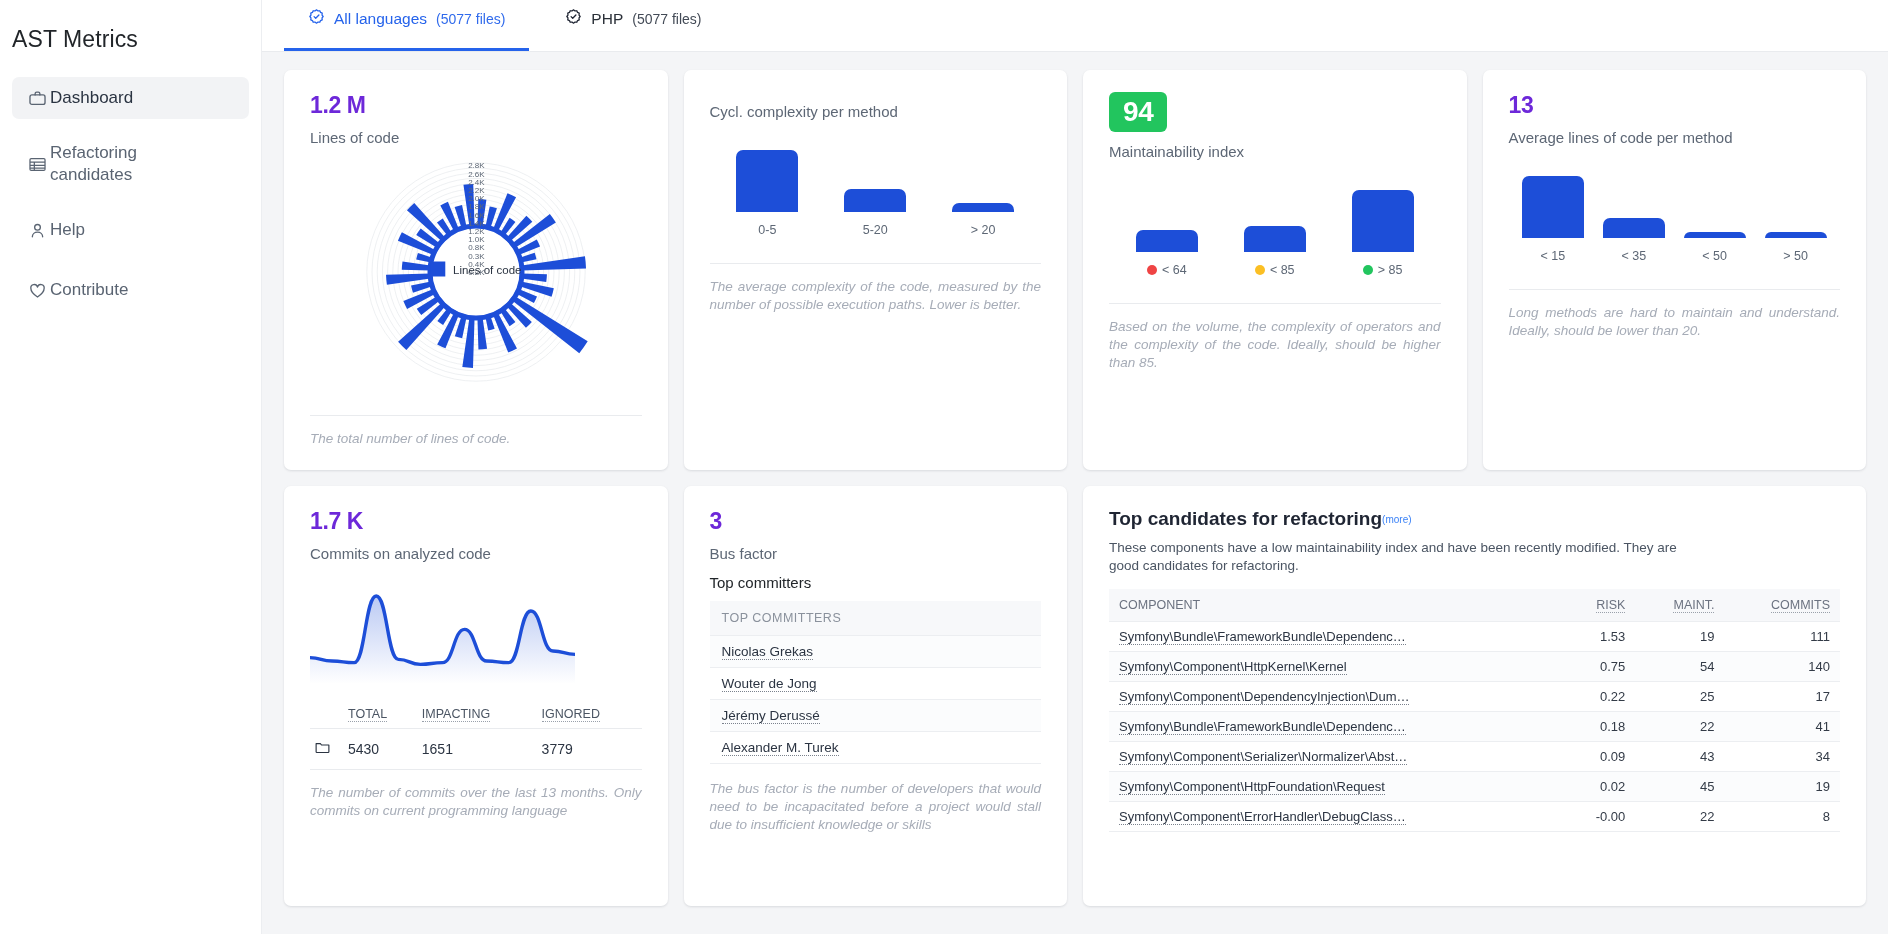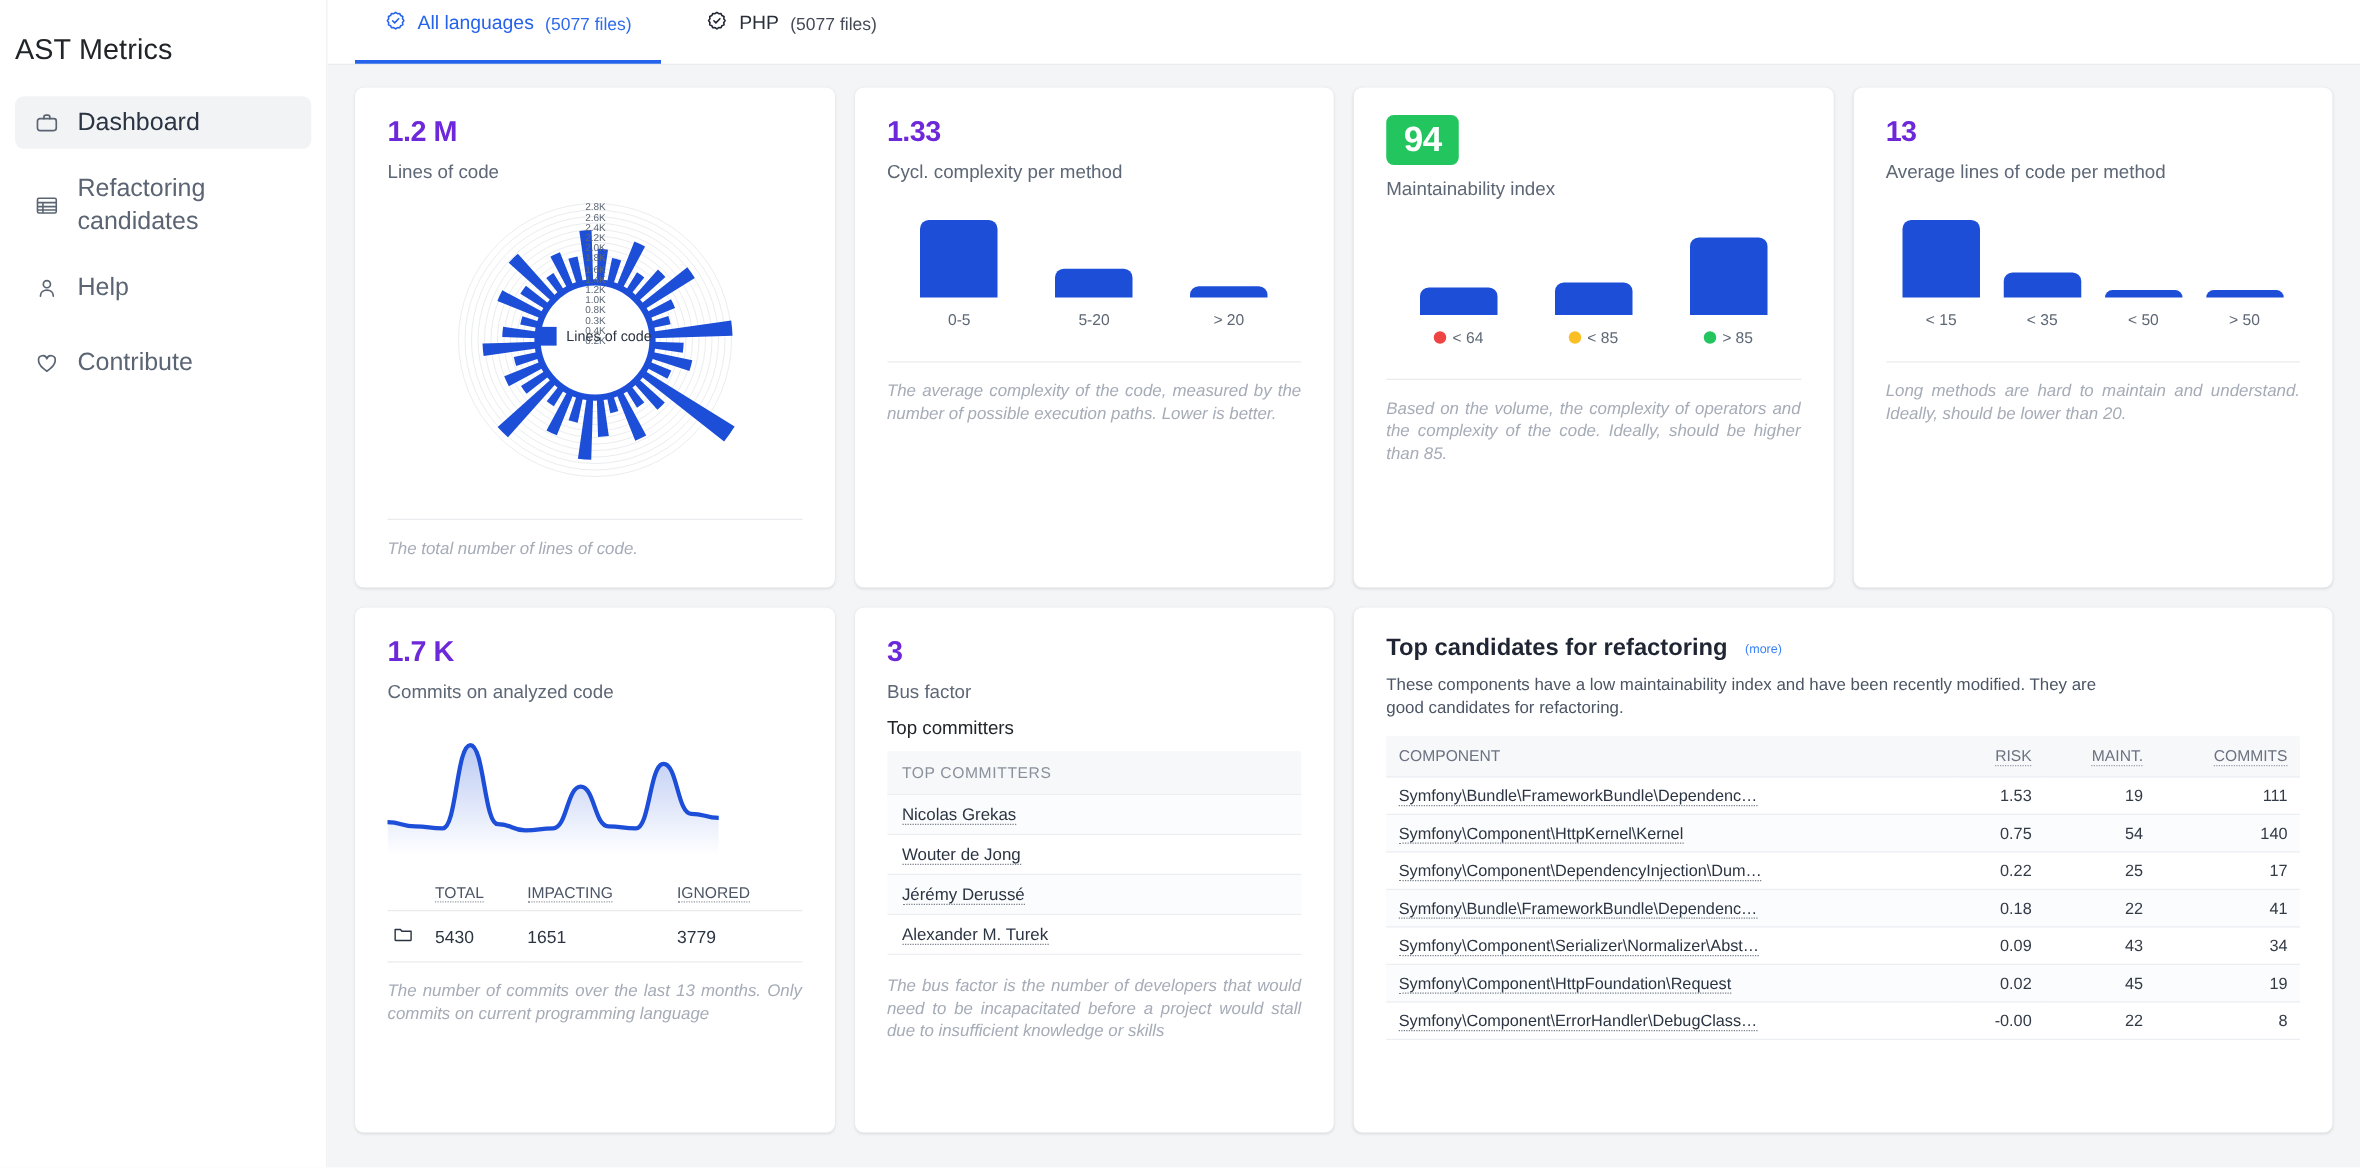--- a/index.html
+++ b/index.html
@@ -19,24 +19,24 @@
     border-right: 1px solid #eceef1;
     padding: 0 12px;
     position: relative;
   }
   .brand {
     font-size: 23px; color: #212529; font-weight: 400;
     padding: 26px 0 0 0; margin-left: 0px; letter-spacing: .1px;
   }
   .nav { margin-top: 24px; }
   .nav-item {
-    display: flex; align-items: center; gap: 14px;
+    display: flex; align-items: center; gap: 2px;
     height: 42px; padding: 0 14px;
     border-radius: 7px; cursor: pointer;
-    color: #5a6472; font-size: 20px;
+    color: #5a6472; font-size: 17px;
     margin-bottom: 18px;
   }
   .nav-item.two-line { height: 54px; align-items: center; }
   .nav-item.active { background: #f2f3f5; color: #2b3442; font-weight: 500; }
   .nav-ico { width: 22px; height: 22px; flex: 0 0 22px; display:flex; align-items:center; justify-content:center; color:#5a6472; }
   .nav-label { line-height: 1.3; }
   .nav-item.two-line .nav-label { max-width: 120px; }
 
   
   .main {
@@ -124,21 +124,21 @@
   }
   .list-row {
     padding: 8px 12px; font-size: 13.5px; color: #2b3442;
     border-bottom: 1px solid #eceef1;
   }
   .list-row:nth-child(odd) { background: #fbfcfd; }
   .dotted { border-bottom: 1px dotted #7b828d; }
 
   
   .wide { grid-column: span 2; }
-  .wide-title { font-size: 19px; font-weight: bold; color: #1f2533; display:flex; align-items:center; gap:14px;}
+  .wide-title { font-size: 19px; font-weight: bold; color: #1f2533; display:flex; align-items:center; }
   .more { font-size: 10px; color: #3b82f6; font-weight: normal; cursor:pointer; }
   .wide-desc { font-size: 13.5px; color: #4b5563; line-height: 1.35; margin-top: 9px; max-width: 600px; }
   table.rt { width: 100%; border-collapse: collapse; margin-top: 14px; }
   table.rt th {
     font-size: 12.5px; font-weight: 400; color: #6b7280; text-align: left;
     background: #f7f8fa; padding: 9px 10px; border-bottom: 1px solid #eceef1;
   }
   table.rt th.num { text-align: right; }
   table.rt th span { border-bottom: 1px dotted #9aa1ab; }
   table.rt td { font-size: 13px; color: #2b3442; padding: 7px 10px; border-bottom: 1px solid #eceef1; }
@@ -299,21 +299,20 @@
             <span class="sw"></span>
             <span>Lines of code</span>
           </div>
         </div>
         <div class="divider" style="position:absolute;left:26px;right:26px;bottom:22px;">
           <div class="note">The total number of lines of code.</div>
         </div>
       </div>
 
       <div class="card r1">
-        <div class="kpi">1.33</div>
         <div class="kpi-sub">Cycl. complexity per method</div>
         <div class="bars" id="bars-complexity">
             <div class="barcol">
               <div class="bar" style="height: 62px;"></div>
               <div class="barlab">0-5</div>
             </div>
             <div class="barcol">
               <div class="bar" style="height: 23px;"></div>
               <div class="barlab">5-20</div>
             </div>

